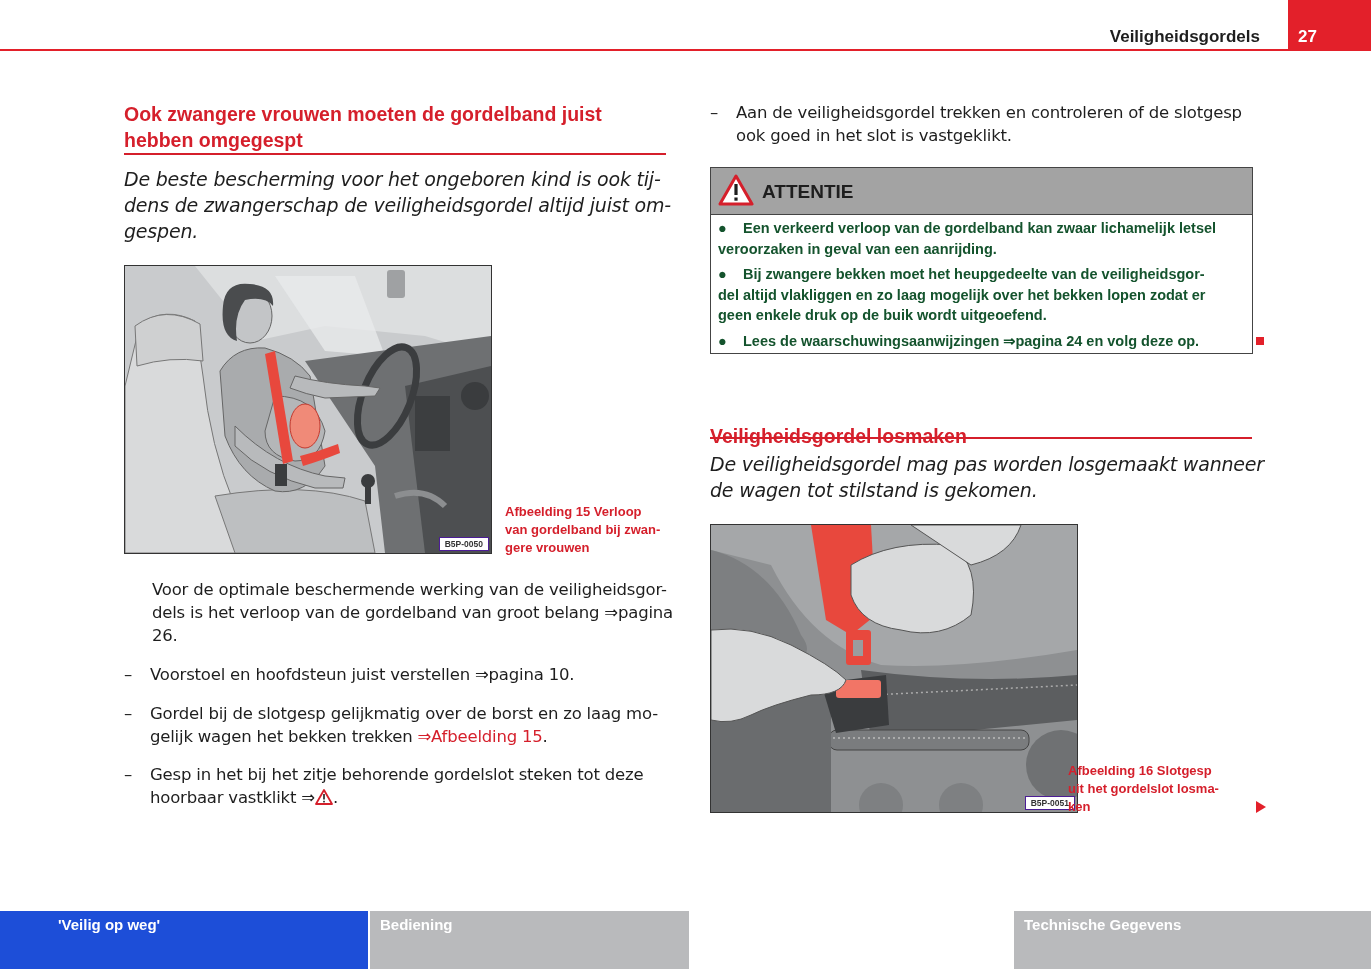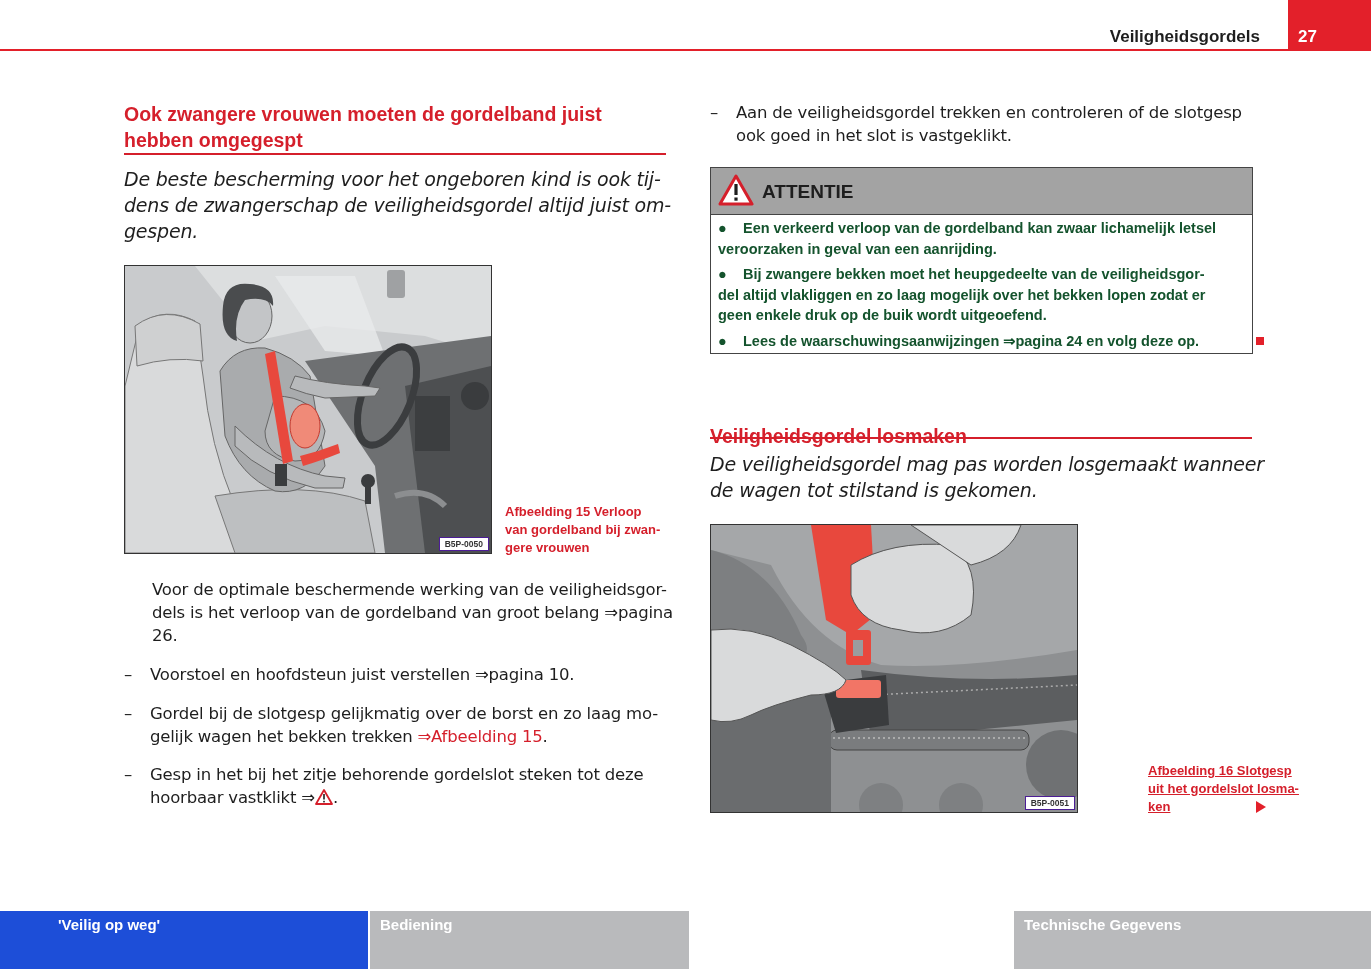--- a/index.html
+++ b/index.html
@@ -217,21 +217,21 @@
     <rect x="142" y="115" width="10" height="16" fill="#9a9c9e"></rect>
 
     <path d="M140,40 Q180,15 240,20 Q270,40 260,90 Q230,115 190,105 Q150,100 140,70 Z" fill="#d9dadb" stroke="#555"></path>
     <path d="M200,0 L310,0 Q300,30 260,40 Z" fill="#d9dadb" stroke="#555"></path>
 
     <path d="M0,105 Q40,100 80,120 Q120,140 135,155 Q130,170 100,170 Q60,180 40,190 Q20,200 0,195 Z" fill="#d9dadb" stroke="#555"></path>
   </svg>
   <span class="fig-code">B5P-0051</span>
 </div>
 
-<div class="caption" style="left:1148px; top:762px; width:170px;text-decoration:underline;">
+<div class="caption" style="left:1068px; top:762px; width:170px;">
   <div>Afbeelding 16  Slotgesp</div>
   <div>uit het gordelslot losma-</div>
   <div>ken</div>
 </div>
 <div class="next-arrow"></div>
 
 <div class="footer">
   <div class="tab active" style="left:0; width:368px;">
     <span style="left:58px;">'Veilig op weg'</span>
   </div>

